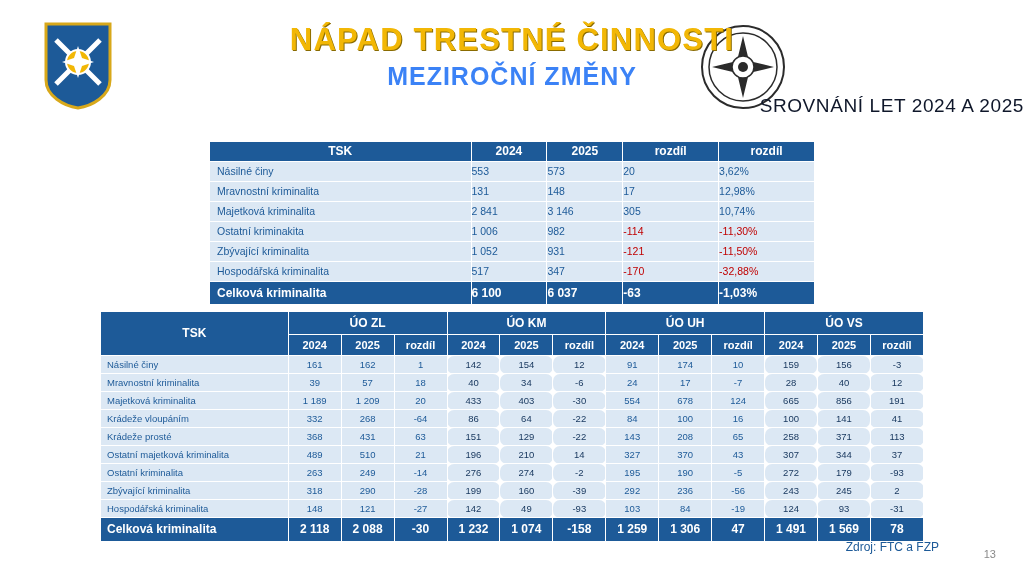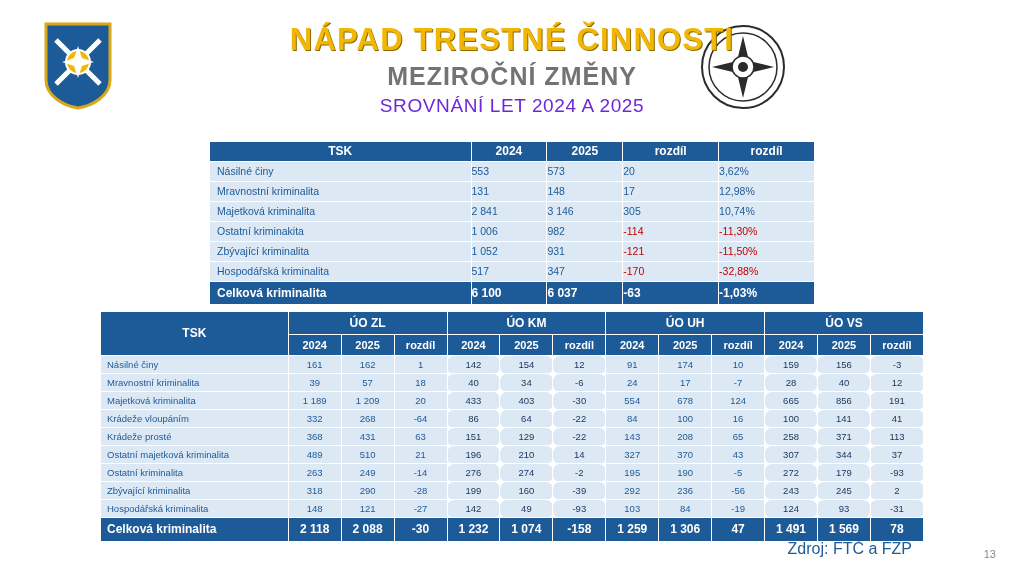--- a/index.html
+++ b/index.html
@@ -22,24 +22,24 @@
     position:absolute;right:42px;top:24px;width:86px;height:86px;
   }
   .titles{
     position:absolute;left:0;top:22px;width:1024px;text-align:center;
   }
   .title-1{
     font-size:31px;font-weight:bold;color:#f2b705;letter-spacing:1.2px;
     text-shadow:1px 1px 0 #8a6b00;
   }
   .title-2{
-    font-size:25px;font-weight:bold;color:#737373;letter-spacing:1px;margin-top:4px;
+    font-size:25px;font-weight:bold;color:#3b82f6;letter-spacing:1px;margin-top:4px;
   }
   .title-3{
-    font-size:19px;color:#6d28d9;letter-spacing:0.6px;margin-top:4px;
+    font-size:19px;color:#0f172a;letter-spacing:0.6px;margin-top:4px;text-align:right;
   }
   
   table{border-collapse:collapse;}
   td,th{padding:0;}
   
   .t1{
     position:absolute;left:209px;top:141px;width:606px;
     font-size:11px;
   }
   .t1 th, .t1 td{
@@ -81,21 +81,21 @@
   }
   .t2 tbody td.lbl{
     text-align:left;padding-left:6px;font-size:9.5px;
   }
   .t2 tbody td.dark{color:#15355c;border-radius:7px;}
   .t2 tbody tr.total td{
     background:#1d5a98;color:#ffffff;font-weight:bold;font-size:12px;height:23px;line-height:23px;
   }
   .t2 tbody tr.total td.lbl{text-align:left;padding-left:6px;}
   .src{
-    position:absolute;right:112px;top:540px;font-size:16px;color:#1d5a98;
+    position:absolute;right:85px;top:540px;font-size:12px;color:#1d5a98;
   }
   .pageno{
     position:absolute;right:28px;top:548px;font-size:11px;color:#8a8a8a;
   }
 </style>
 </head>
 <body>
 
 <div class="header">
 

